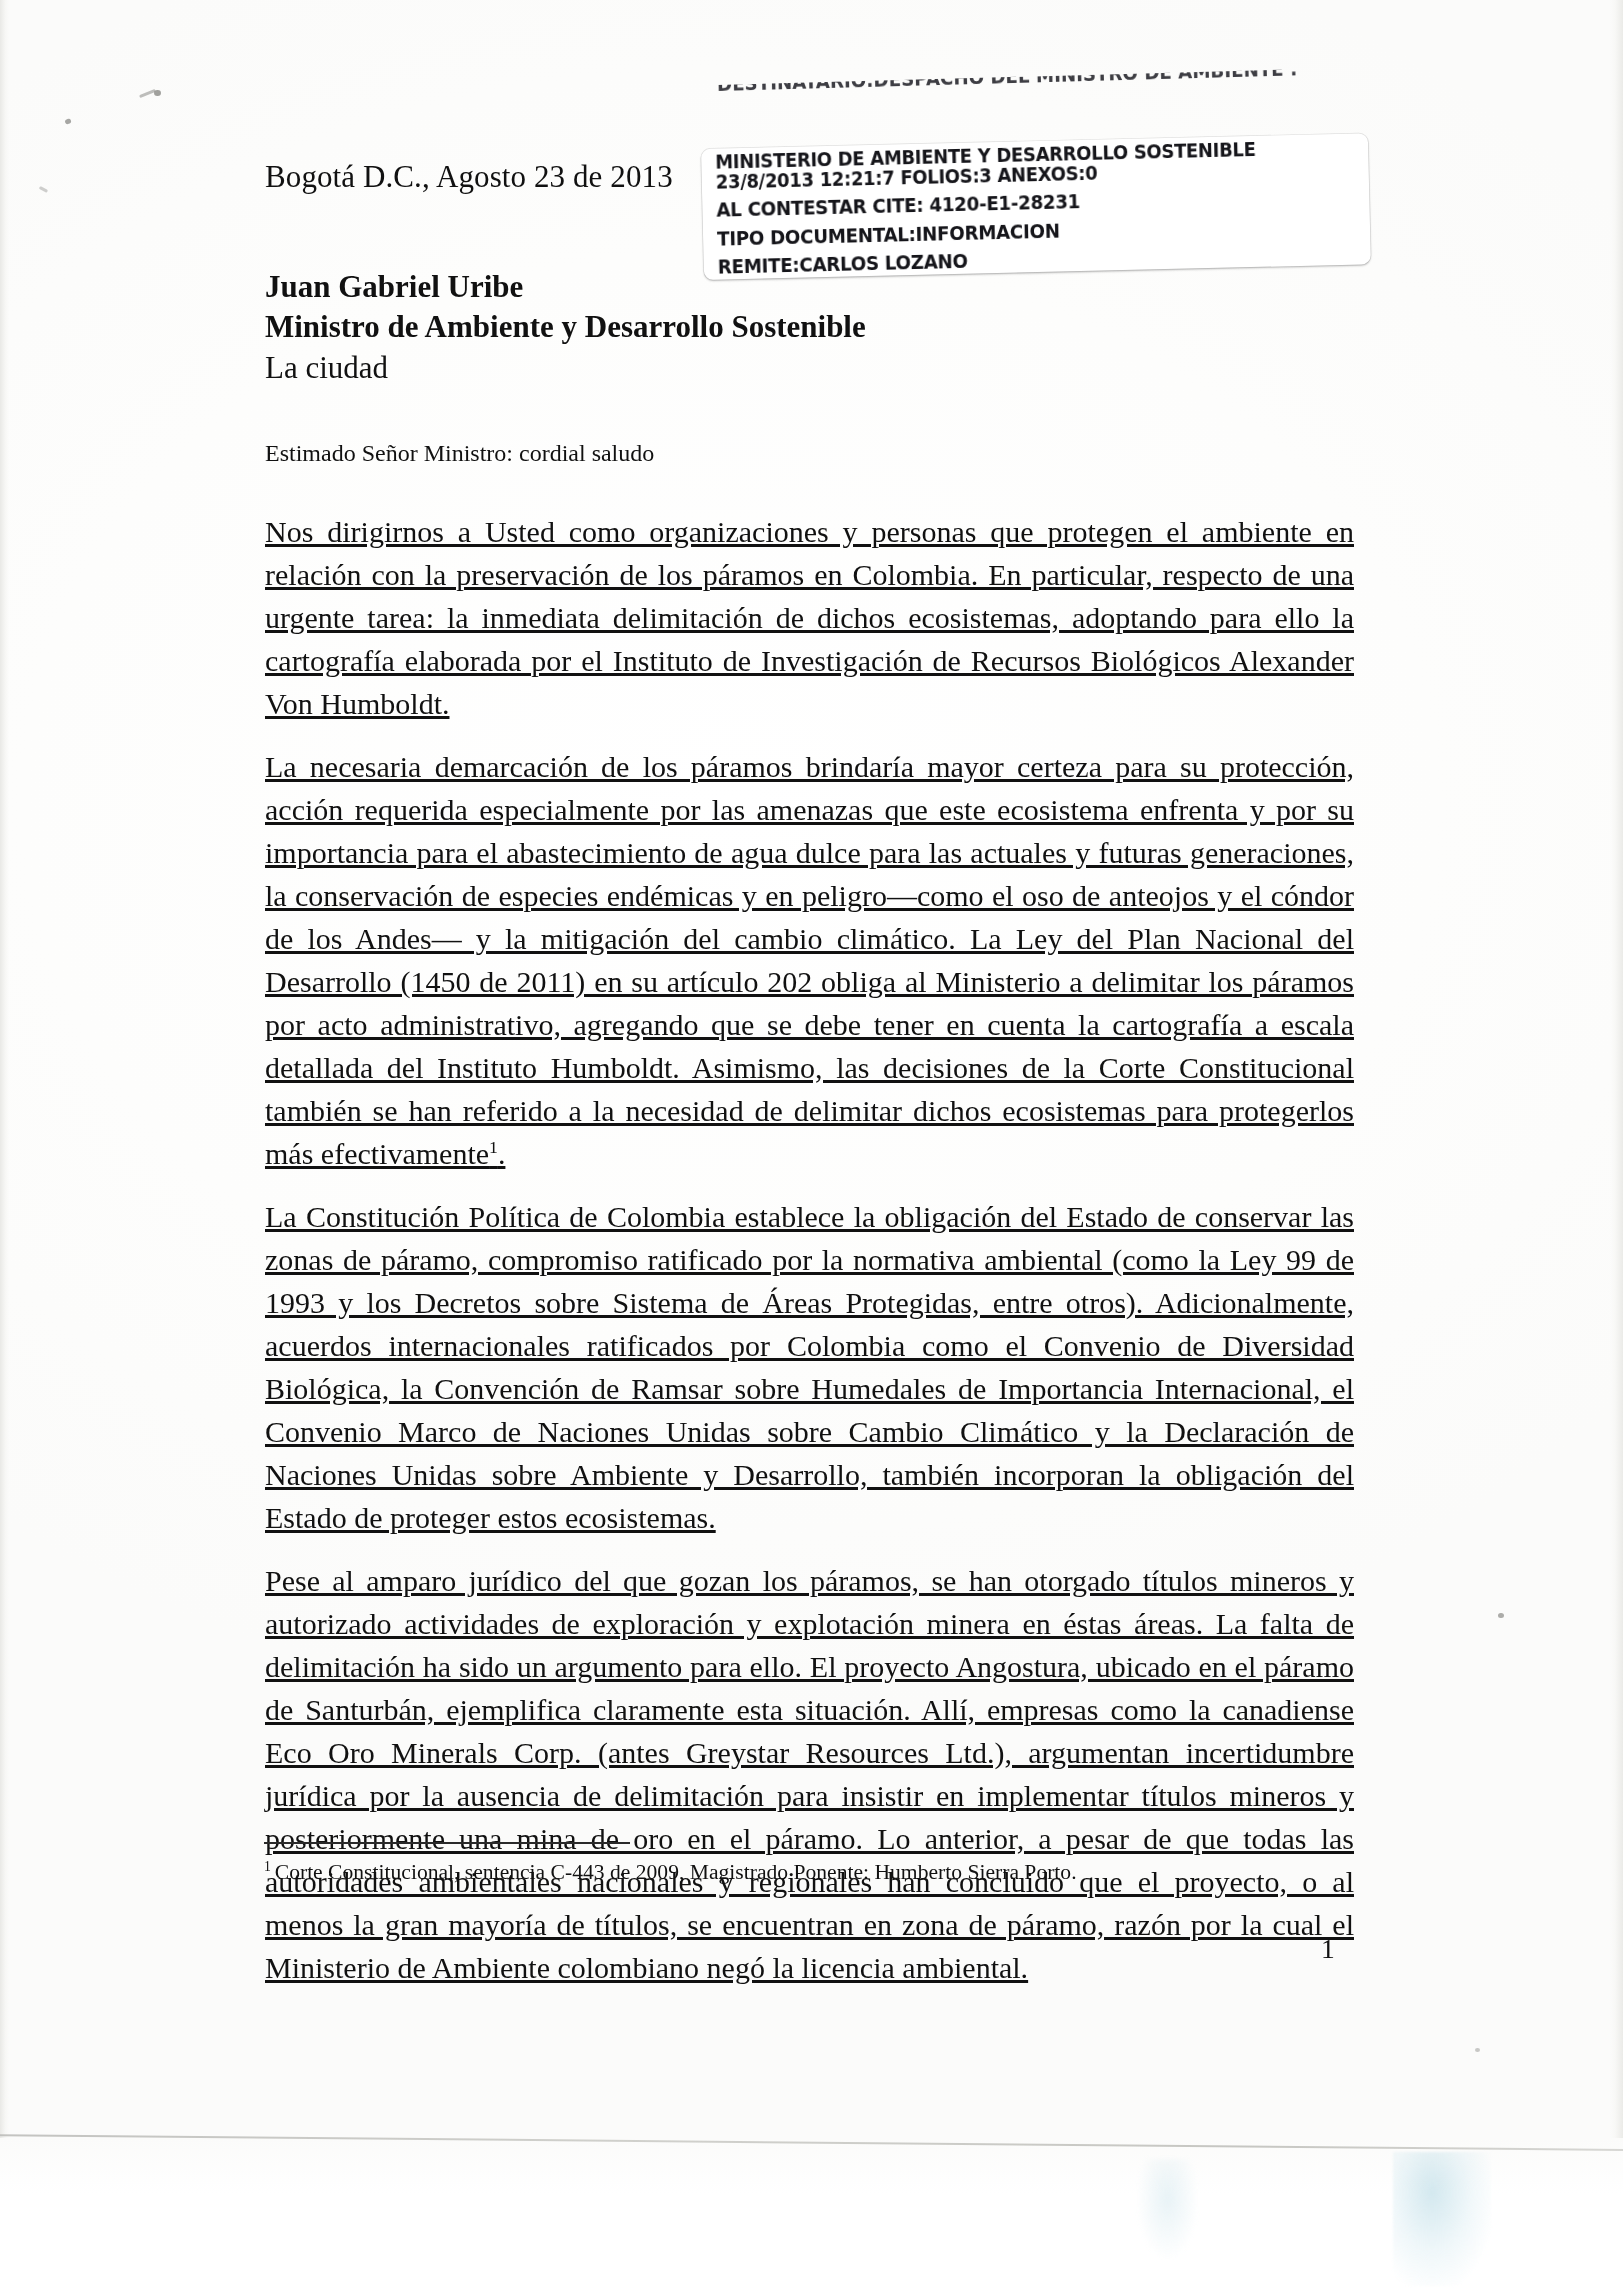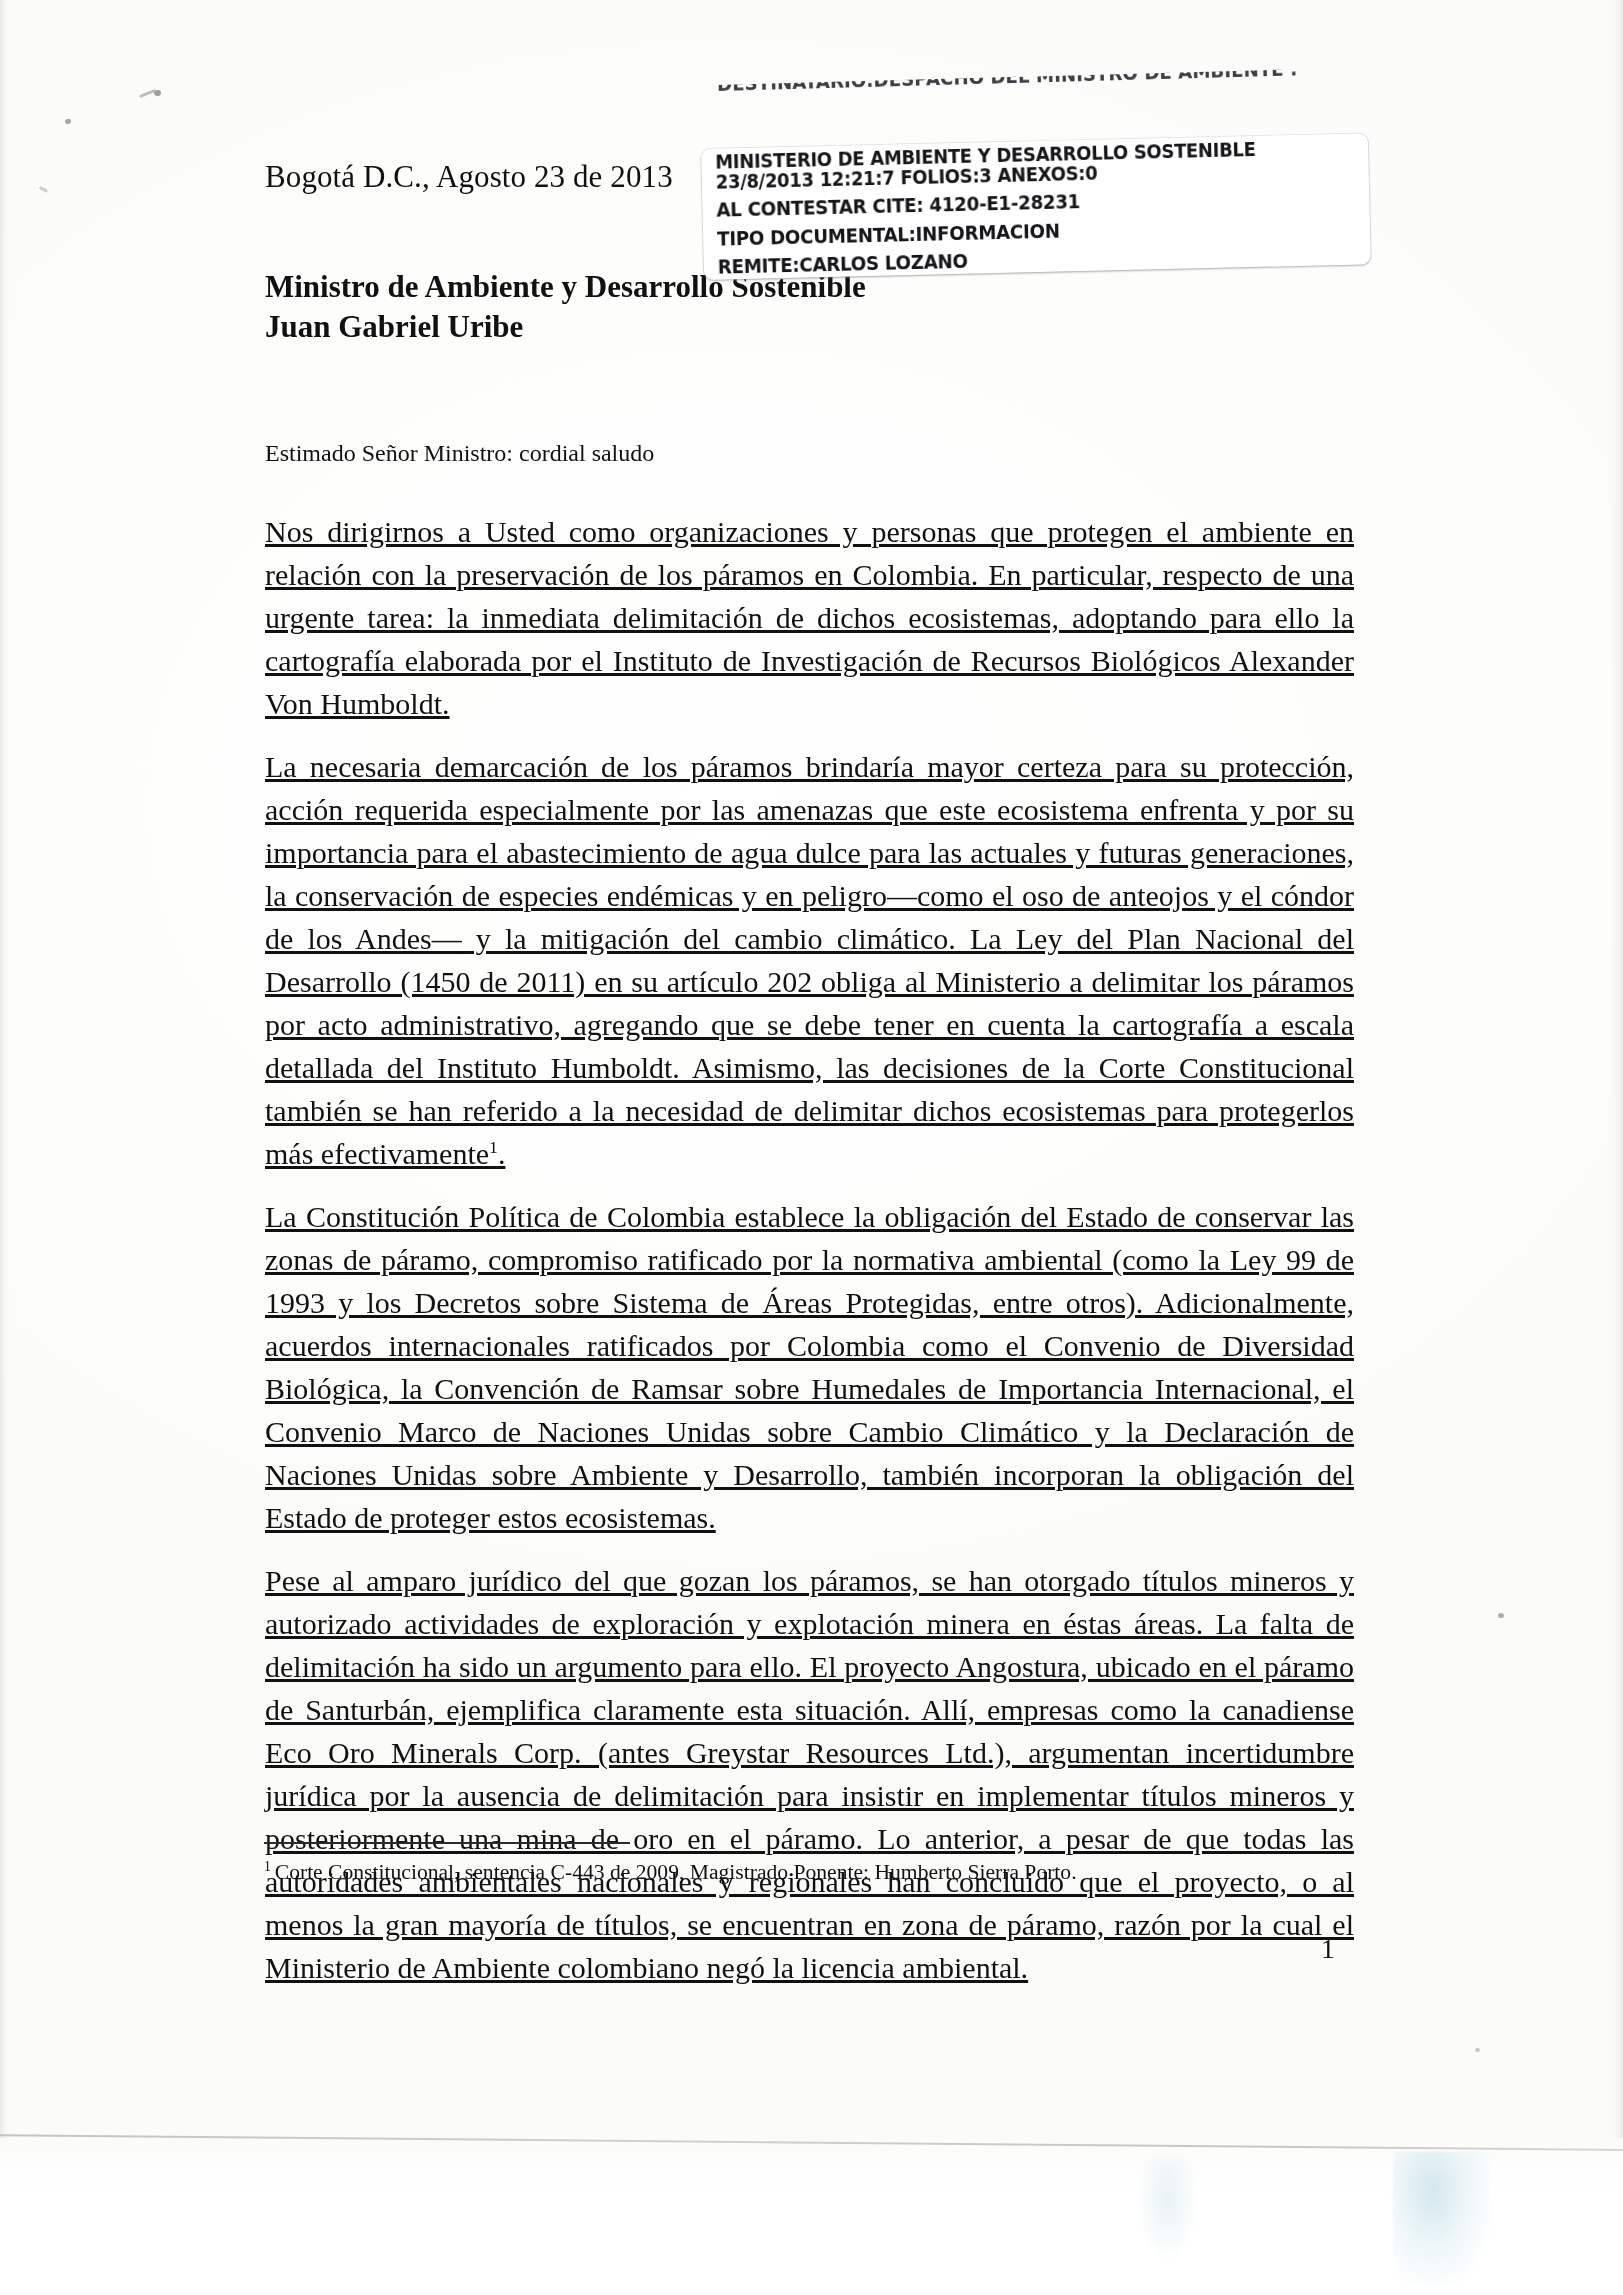--- a/index.html
+++ b/index.html
@@ -244,22 +244,23 @@
 <div id="page">
 
   <div class="scan-edge-left"></div>
   <div class="scan-edge-right"></div>
 
   <div id="content">
 
     <div class="date-line">Bogotá D.C., Agosto 23 de 2013</div>
 
     <div class="addressee">
+      <div class="bold">Juan Gabriel Uribe</div>
       <div class="bold">Ministro de Ambiente y Desarrollo Sostenible</div>
-      <div class="bold">Juan Gabriel Uribe</div>
+      <div>La ciudad</div>
     </div>
 
     <div class="greeting">Estimado Señor Ministro: cordial saludo</div>
 
     <div class="body-block">
       <p class="para">Nos dirigirnos a Usted como organizaciones y personas que protegen el ambiente en relación con la preservación de los páramos en Colombia. En particular, respecto de una urgente tarea: la inmediata delimitación de dichos ecosistemas, adoptando para ello la cartografía elaborada por el Instituto de Investigación de Recursos Biológicos Alexander Von Humboldt.</p>
       <p class="para"><span>La necesaria demarcación de los páramos brindaría mayor certeza para su protección, acción requerida especialmente por las amenazas que este ecosistema enfrenta y por su importancia para el abastecimiento de agua dulce para las actuales y futuras generaciones, la conservación de especies endémicas y en peligro—como el oso de anteojos y el cóndor de los Andes— y la mitigación del cambio climático. La Ley del Plan Nacional del Desarrollo (1450 de 2011) en su artículo 202 obliga al Ministerio a delimitar los páramos por acto administrativo, agregando que se debe tener en cuenta la cartografía a escala detallada del Instituto Humboldt. Asimismo, las decisiones de la Corte Constitucional también se han referido a la necesidad de delimitar dichos ecosistemas para protegerlos más efectivamente</span><span class="fn-ref">1</span><span>.</span></p>
       <p class="para">La Constitución Política de Colombia establece la obligación del Estado de conservar las zonas de páramo, compromiso ratificado por la normativa ambiental (como la Ley 99 de 1993 y los Decretos sobre Sistema de Áreas Protegidas, entre otros). Adicionalmente, acuerdos internacionales ratificados por Colombia como el Convenio de Diversidad Biológica, la Convención de Ramsar sobre Humedales de Importancia Internacional, el Convenio Marco de Naciones Unidas sobre Cambio Climático y la Declaración de Naciones Unidas sobre Ambiente y Desarrollo, también incorporan la obligación del Estado de proteger estos ecosistemas.</p>
       <p class="para">Pese al amparo jurídico del que gozan los páramos, se han otorgado títulos mineros y autorizado actividades de exploración y explotación minera en éstas áreas. La falta de delimitación ha sido un argumento para ello. El proyecto Angostura, ubicado en el páramo de Santurbán, ejemplifica claramente esta situación. Allí, empresas como la canadiense Eco Oro Minerals Corp. (antes Greystar Resources Ltd.), argumentan incertidumbre jurídica por la ausencia de delimitación para insistir en implementar títulos mineros y posteriormente una mina de oro en el páramo. Lo anterior, a pesar de que todas las autoridades ambientales nacionales y regionales han concluido que el proyecto, o al menos la gran mayoría de títulos, se encuentran en zona de páramo, razón por la cual el Ministerio de Ambiente colombiano negó la licencia ambiental.</p>
     </div>

